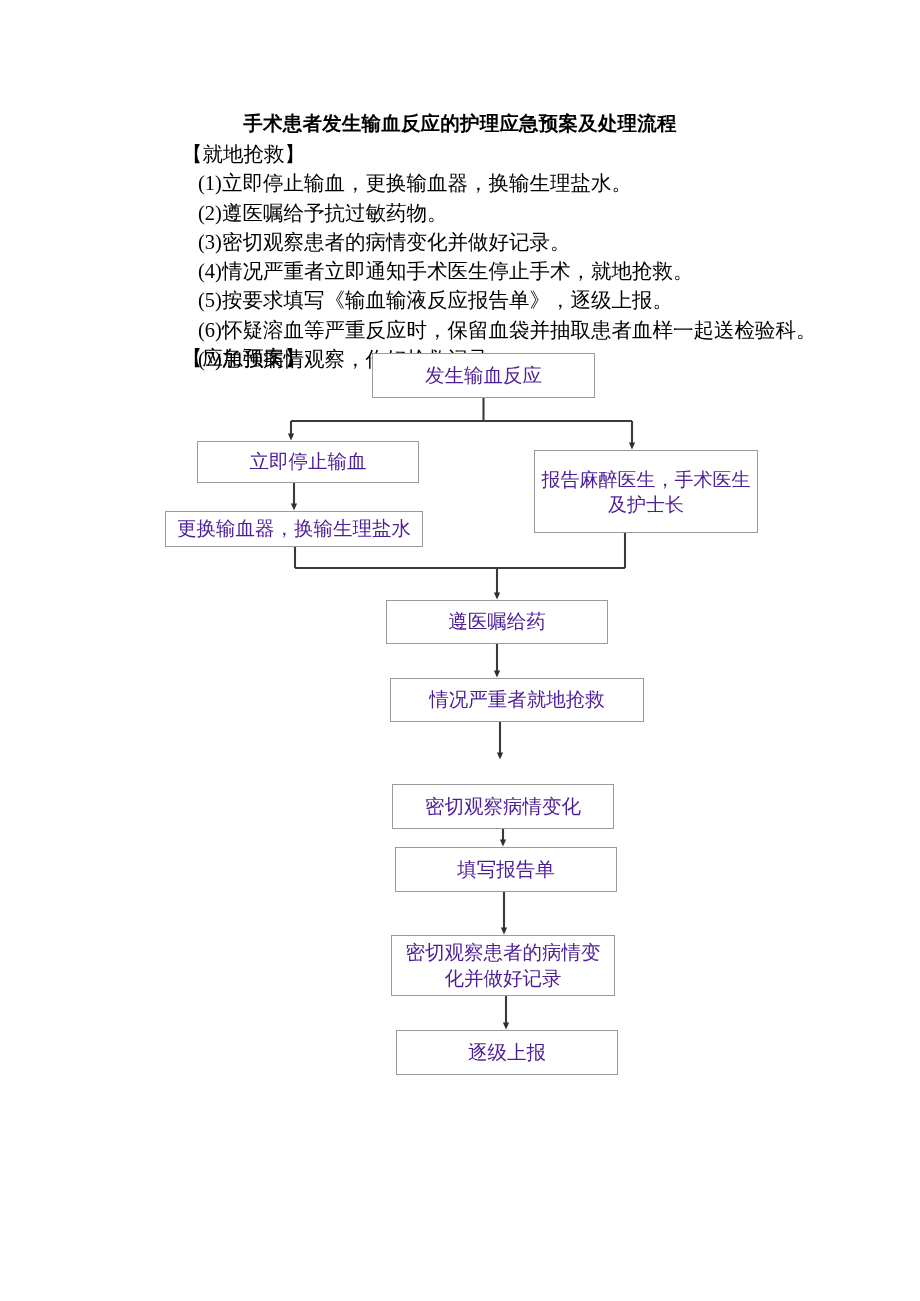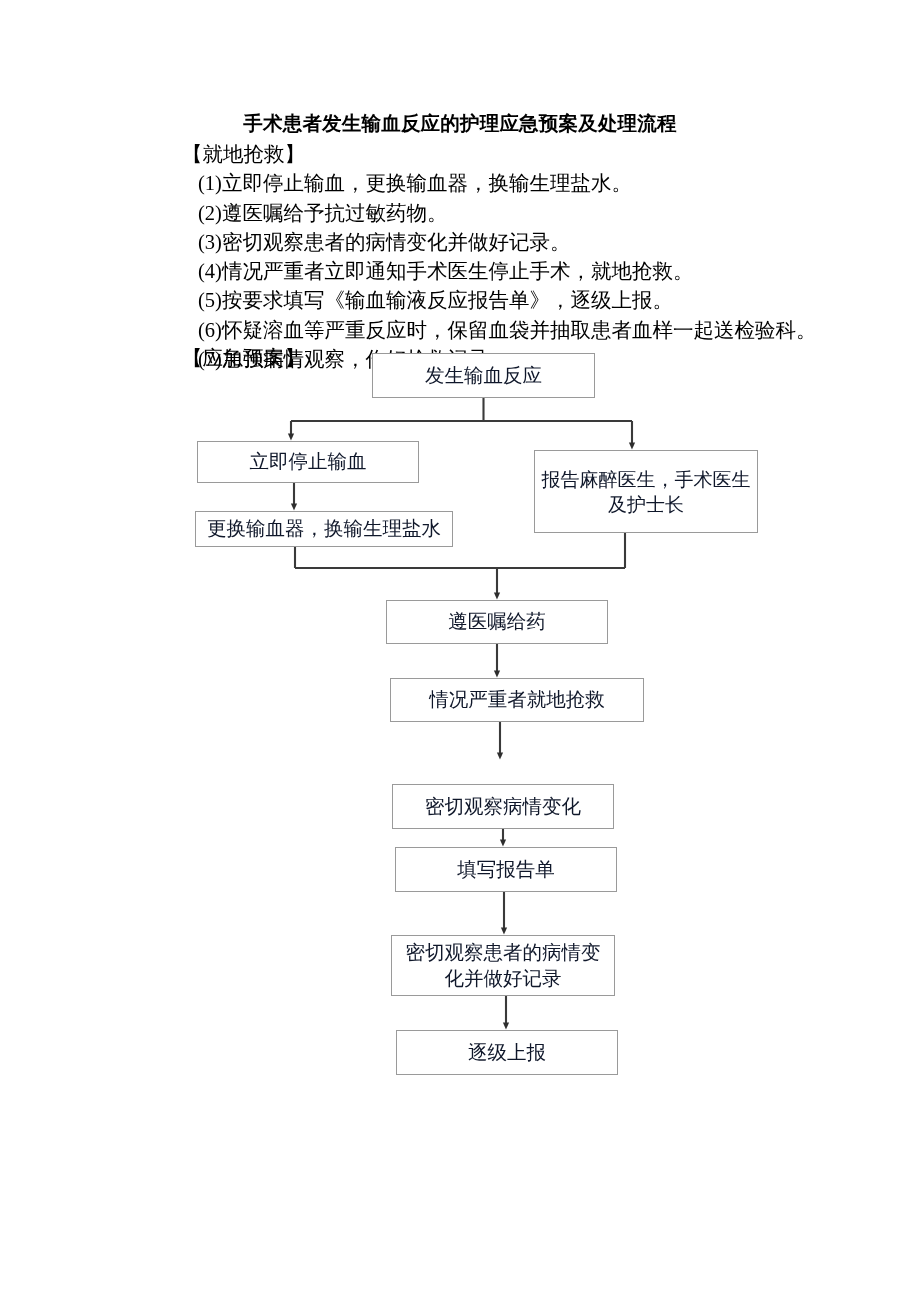--- a/index.html
+++ b/index.html
@@ -74,21 +74,21 @@
     box-sizing: border-box;
     border: 1.3px solid #9a9a9a;
     background: #ffffff;
     display: flex;
     align-items: center;
     justify-content: center;
     text-align: center;
     font-size: 19.5px;
     line-height: 26px;
     font-family: "Liberation Serif", "DejaVu Serif", serif;
-    color: #0f172a;
+    color: #4c1d95;
   }
   .node span { display: block; }
 
   svg.connectors {
     position: absolute;
     left: 0;
     top: 0;
     width: 920px;
     height: 1301px;
     pointer-events: none;
@@ -159,21 +159,21 @@
     </div>
 
     <div class="node" style="left:197px; top:441px; width:222px; height:42px;">
       <span>立即停止输血</span>
     </div>
 
     <div class="node" style="left:534px; top:450px; width:224px; height:83px; font-size:19px; line-height:25px; padding:0 6px;">
       <span>报告麻醉医生，手术医生及护士长</span>
     </div>
 
-    <div class="node" style="left:165px; top:511px; width:258px; height:36px;margin-left:30px;">
+    <div class="node" style="left:165px; top:511px; width:258px; height:36px;">
       <span>更换输血器，换输生理盐水</span>
     </div>
 
     <div class="node" style="left:386px; top:600px; width:222px; height:44px;">
       <span>遵医嘱给药</span>
     </div>
 
     <div class="node" style="left:390px; top:678px; width:254px; height:44px;">
       <span>情况严重者就地抢救</span>
     </div>

